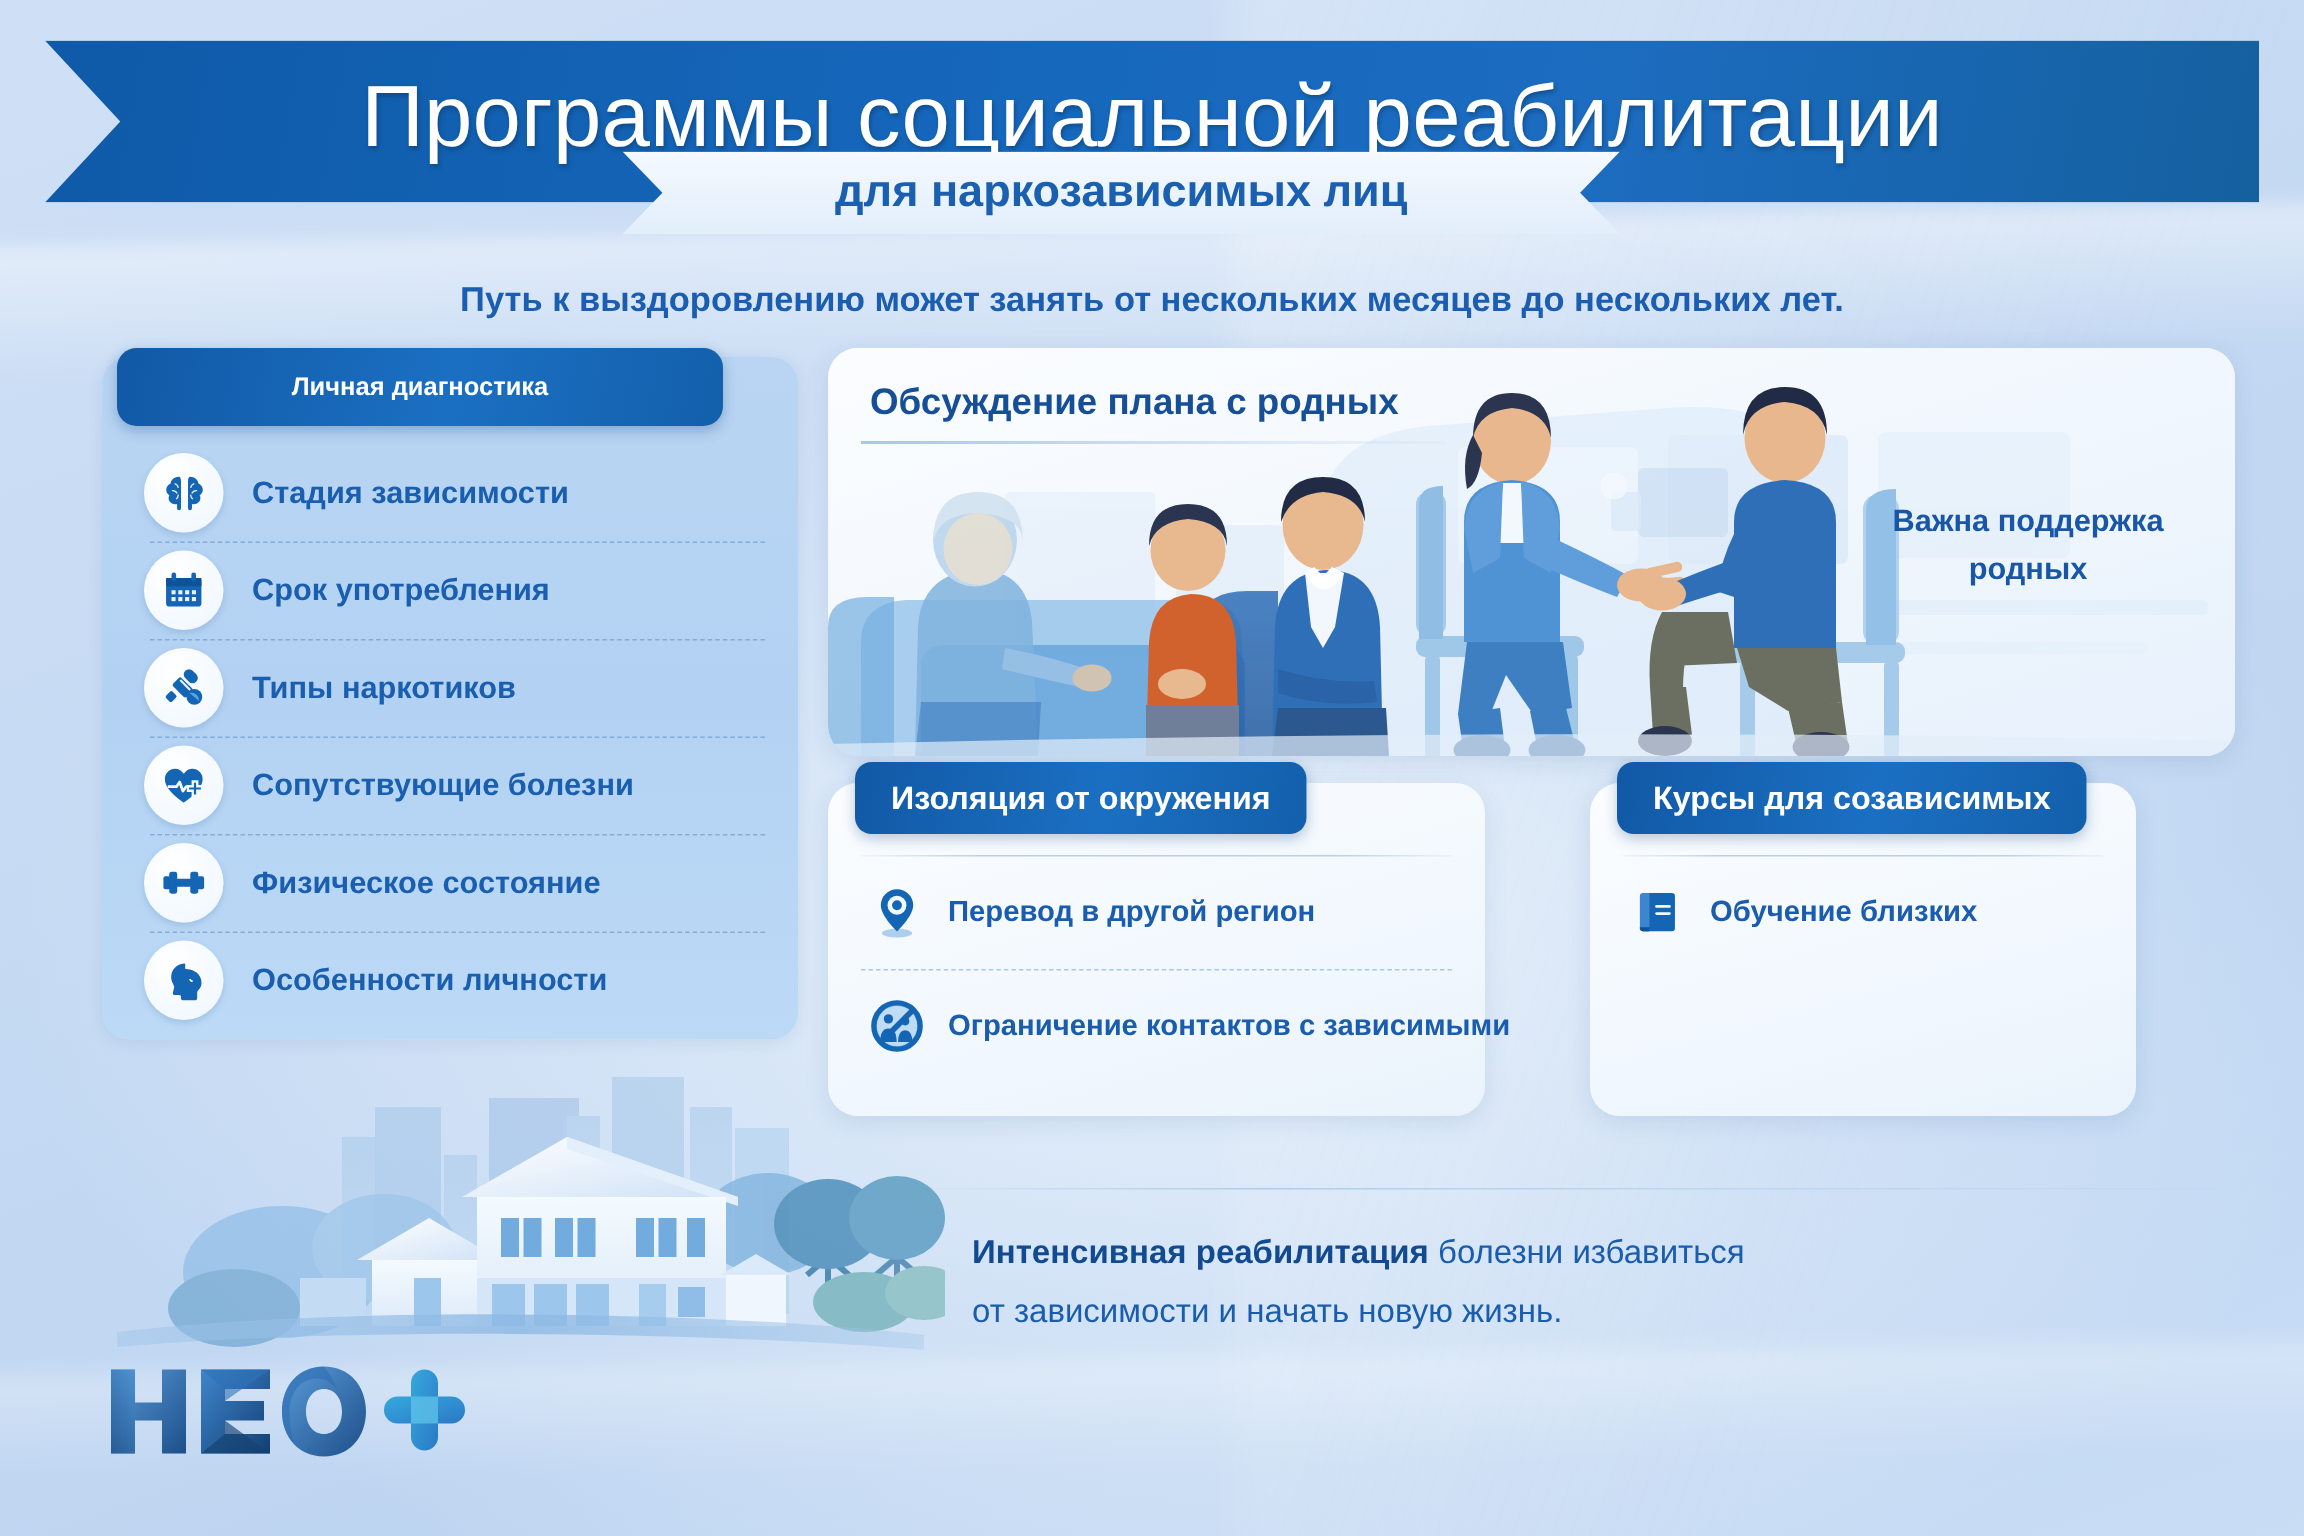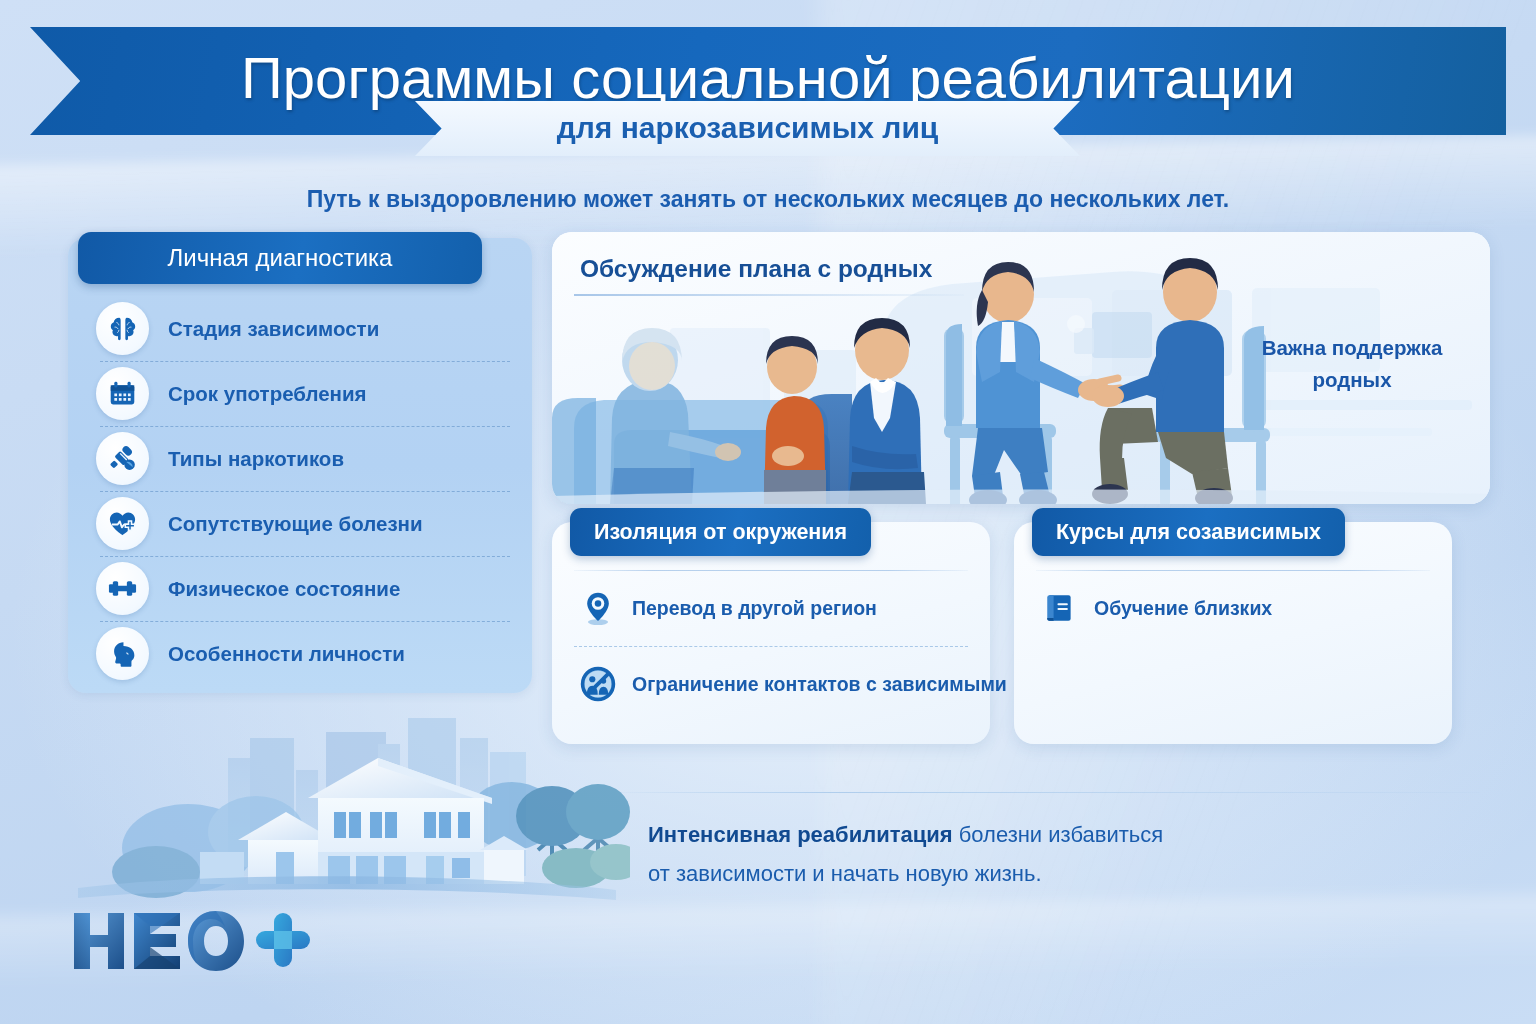--- a/index.html
+++ b/index.html
@@ -121,22 +121,22 @@
     height: 52px;
     border-radius: 13px;
     background: linear-gradient(100deg, #1159a6 0%, #1b6fc2 55%, #1360ac 100%);
     box-shadow: 0 3px 9px rgba(15,65,125,0.30);
     display: flex;
     align-items: center;
     justify-content: center;
   }
   .panel-head-label {
     color: #fff;
-    font-size: 24px;
-    font-weight: normal;
+    font-size: 17px;
+    font-weight: bold;
     white-space: nowrap;
   }
 
   .diag-list {
     position: absolute;
     left: 0; right: 0;
     top: 58px;
   }
   .diag-row {
     position: relative;
@@ -241,23 +241,23 @@
 
   
   .iso-card {
     left: 552px;
     top: 522px;
     width: 438px;
     height: 222px;
     padding-left: 35px;
   }
   .cour-card {
-    left: 1014px;
+    left: 1060px;
     top: 522px;
-    width: 438px;
+    width: 364px;
     height: 222px;
     text-align: right;
   }
   .card-head {
     position: absolute;
     left: 18px;
     top: -14px;
     height: 48px;
     padding: 0 24px;
     border-radius: 11px;

